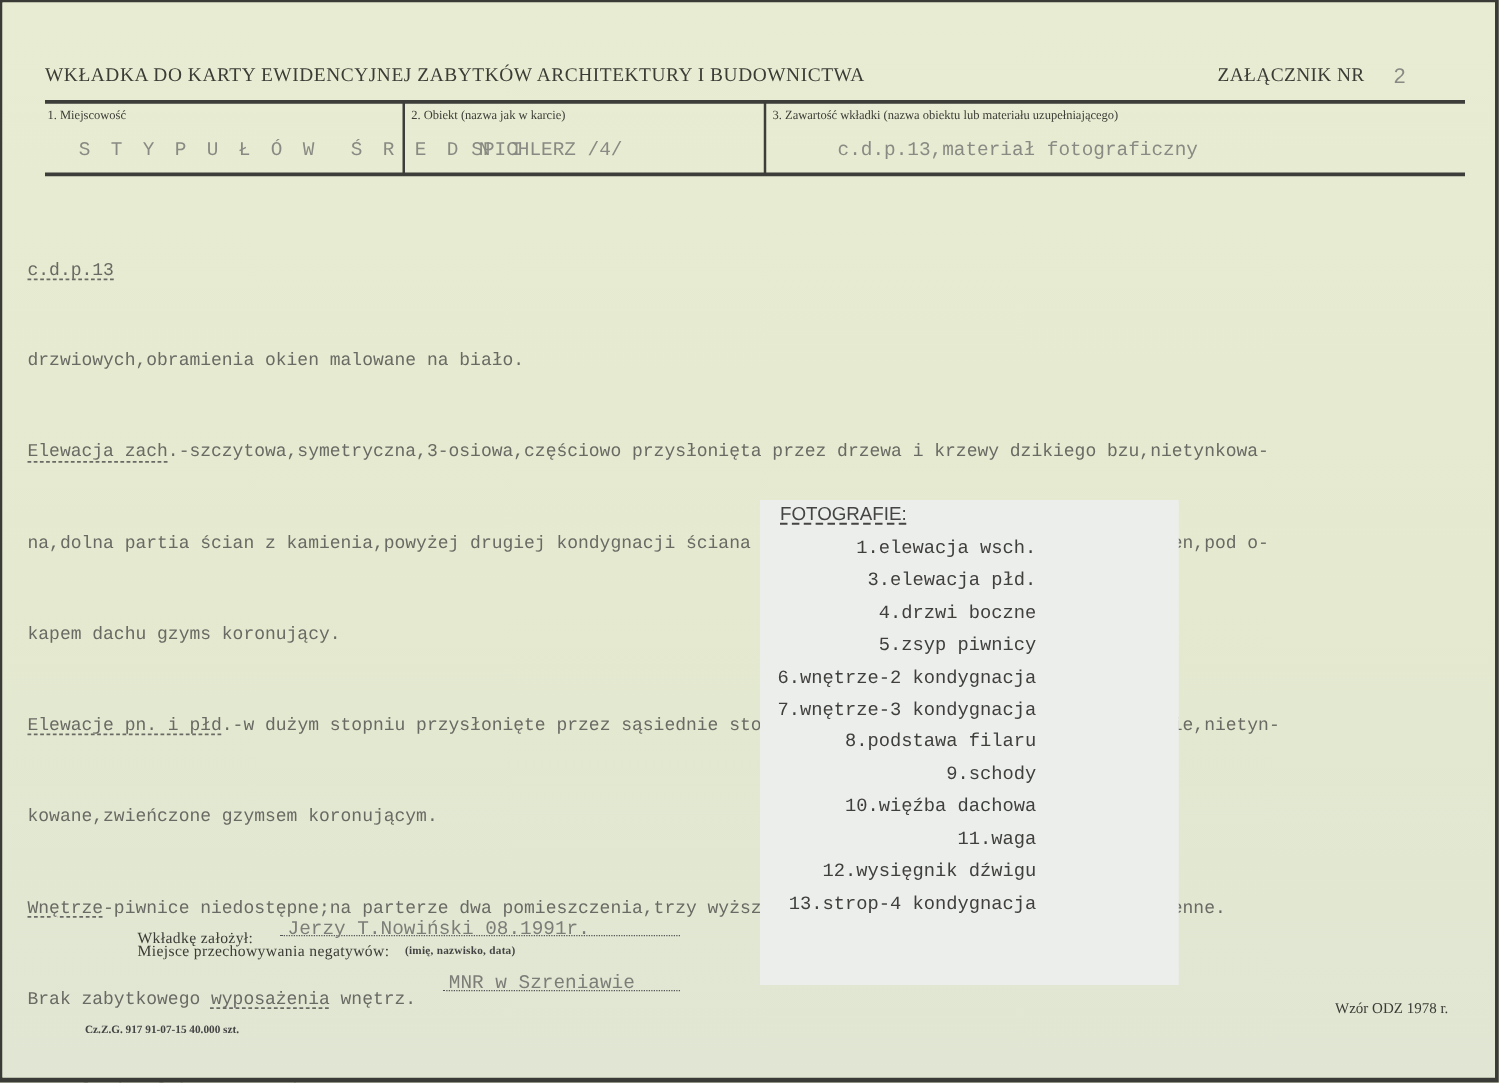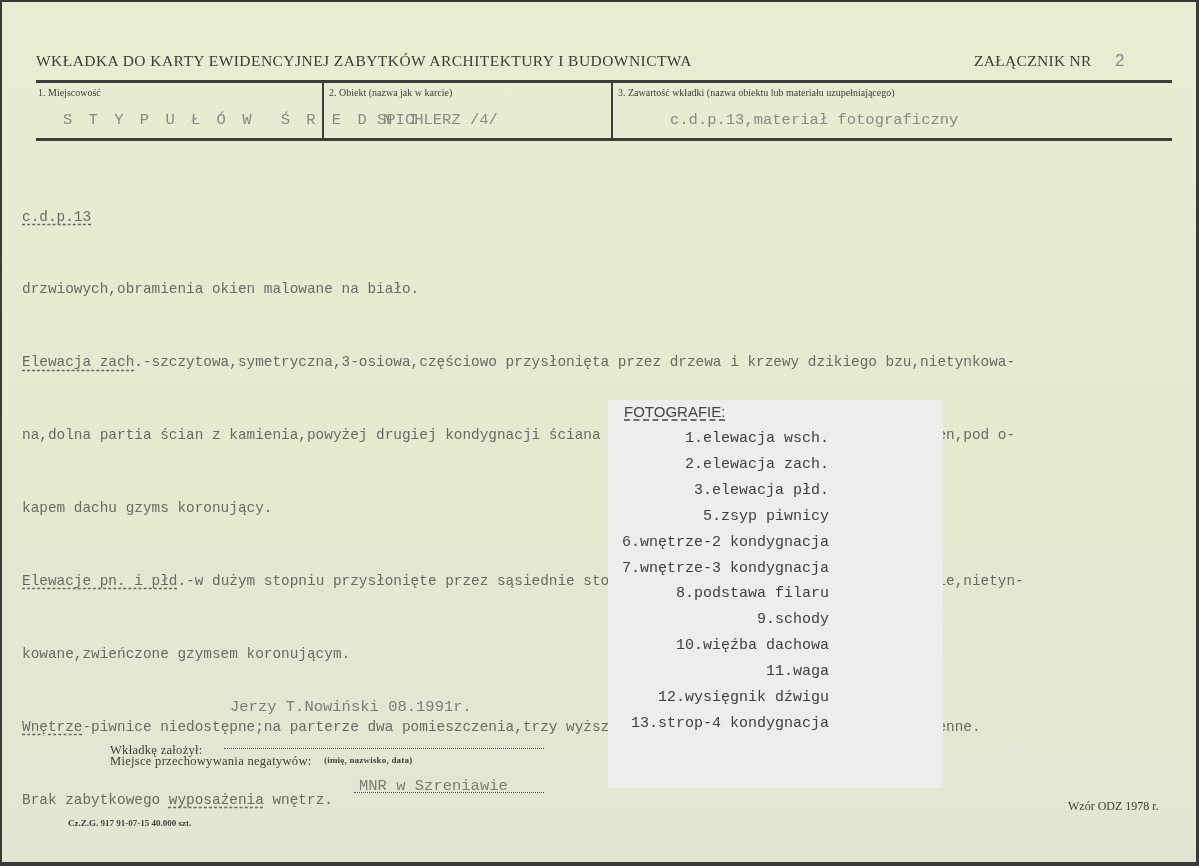--- a/index.html
+++ b/index.html
@@ -76,37 +76,37 @@
     <div><span>kowane,zwieńczone gzymsem koronującym.</span></div>
     <div><span class="u">Wnętrze</span><span>-piwnice niedostępne;na parterze dwa pomieszczenia,trzy wyższe kondygnacje i poddasze jednoprzestrzenne.</span></div>
     <div><span>Brak zabytkowego </span><span class="u">wyposażenia</span><span> wnętrz.</span></div>
     <div><span class="u">Instalacje</span><span>-elektryczna,odgromowa.</span></div>
   </div>
 
   <div class="photo-box">
     <div class="photo-title" style="font-family:Liberation Sans, sans-serif;">FOTOGRAFIE:</div>
     <ul class="photo-list">
       <li>1.elewacja wsch.</li>
-      <li>2.elewacja zach.</li>
       <li>3.elewacja płd.</li>
+      <li>4.drzwi boczne</li>
       <li>5.zsyp piwnicy</li>
       <li>6.wnętrze-2 kondygnacja</li>
       <li>7.wnętrze-3 kondygnacja</li>
       <li>8.podstawa filaru</li>
       <li>9.schody</li>
       <li>10.więźba dachowa</li>
       <li>11.waga</li>
       <li>12.wysięgnik dźwigu</li>
       <li>13.strop-4 kondygnacja</li>
     </ul>
   </div>
 
   <div class="sig-row serif" style="left:108px; top:741px;">Wkładkę założył:</div>
   <div class="sig-line" style="left:222px; top:746px; width:320px;"></div>
-  <div class="sig-value mono" style="left:228px; top:696px;">Jerzy T.Nowiński 08.1991r.</div>
+  <div class="sig-value mono" style="left:228px; top:732px;">Jerzy T.Nowiński 08.1991r.</div>
   <div class="hint serif" style="left:322px; top:753px; font-weight:bold;">(imię, nazwisko, data)</div>
 
   <div class="sig-row serif" style="left:108px; top:752px;text-align:right;">Miejsce przechowywania negatywów:</div>
   <div class="sig-line" style="left:352px; top:790px; width:190px;"></div>
   <div class="sig-value mono" style="left:357px; top:775px;">MNR w Szreniawie</div>
 
   <div class="print-info serif">Cz.Z.G. 917 91-07-15 40.000 szt.</div>
   <div class="model serif">Wzór ODZ 1978 r.</div>
 </div>
 

